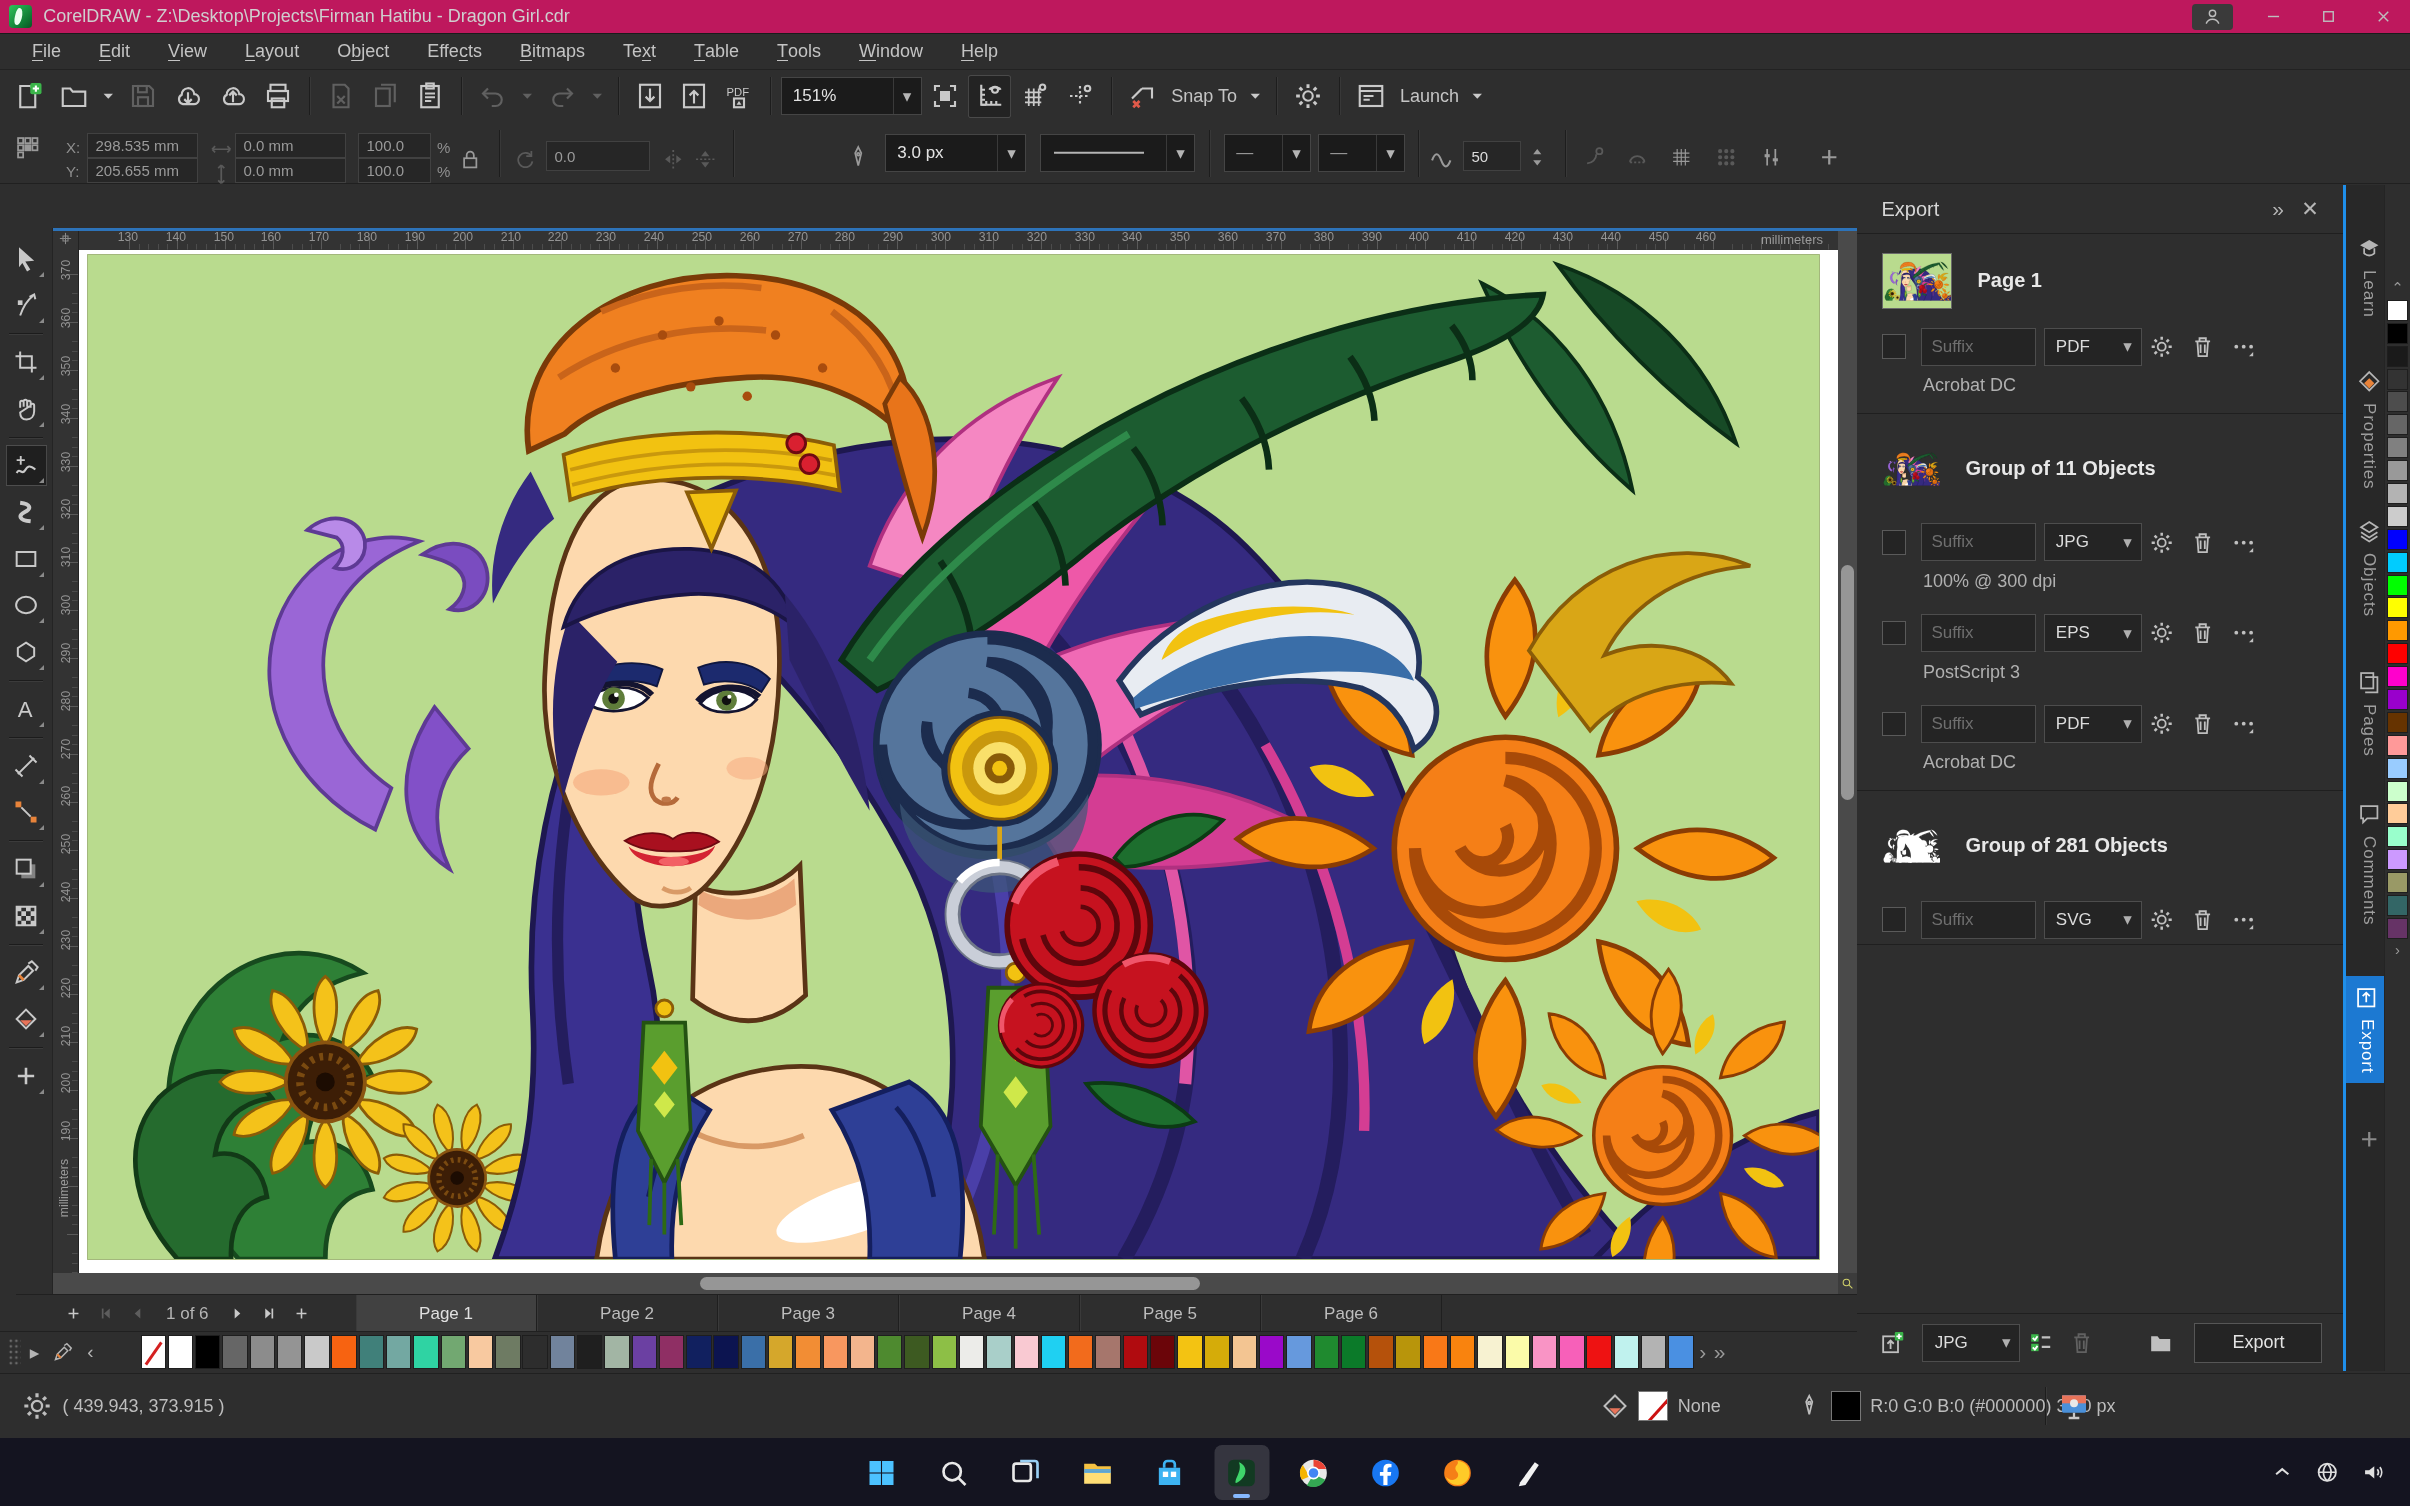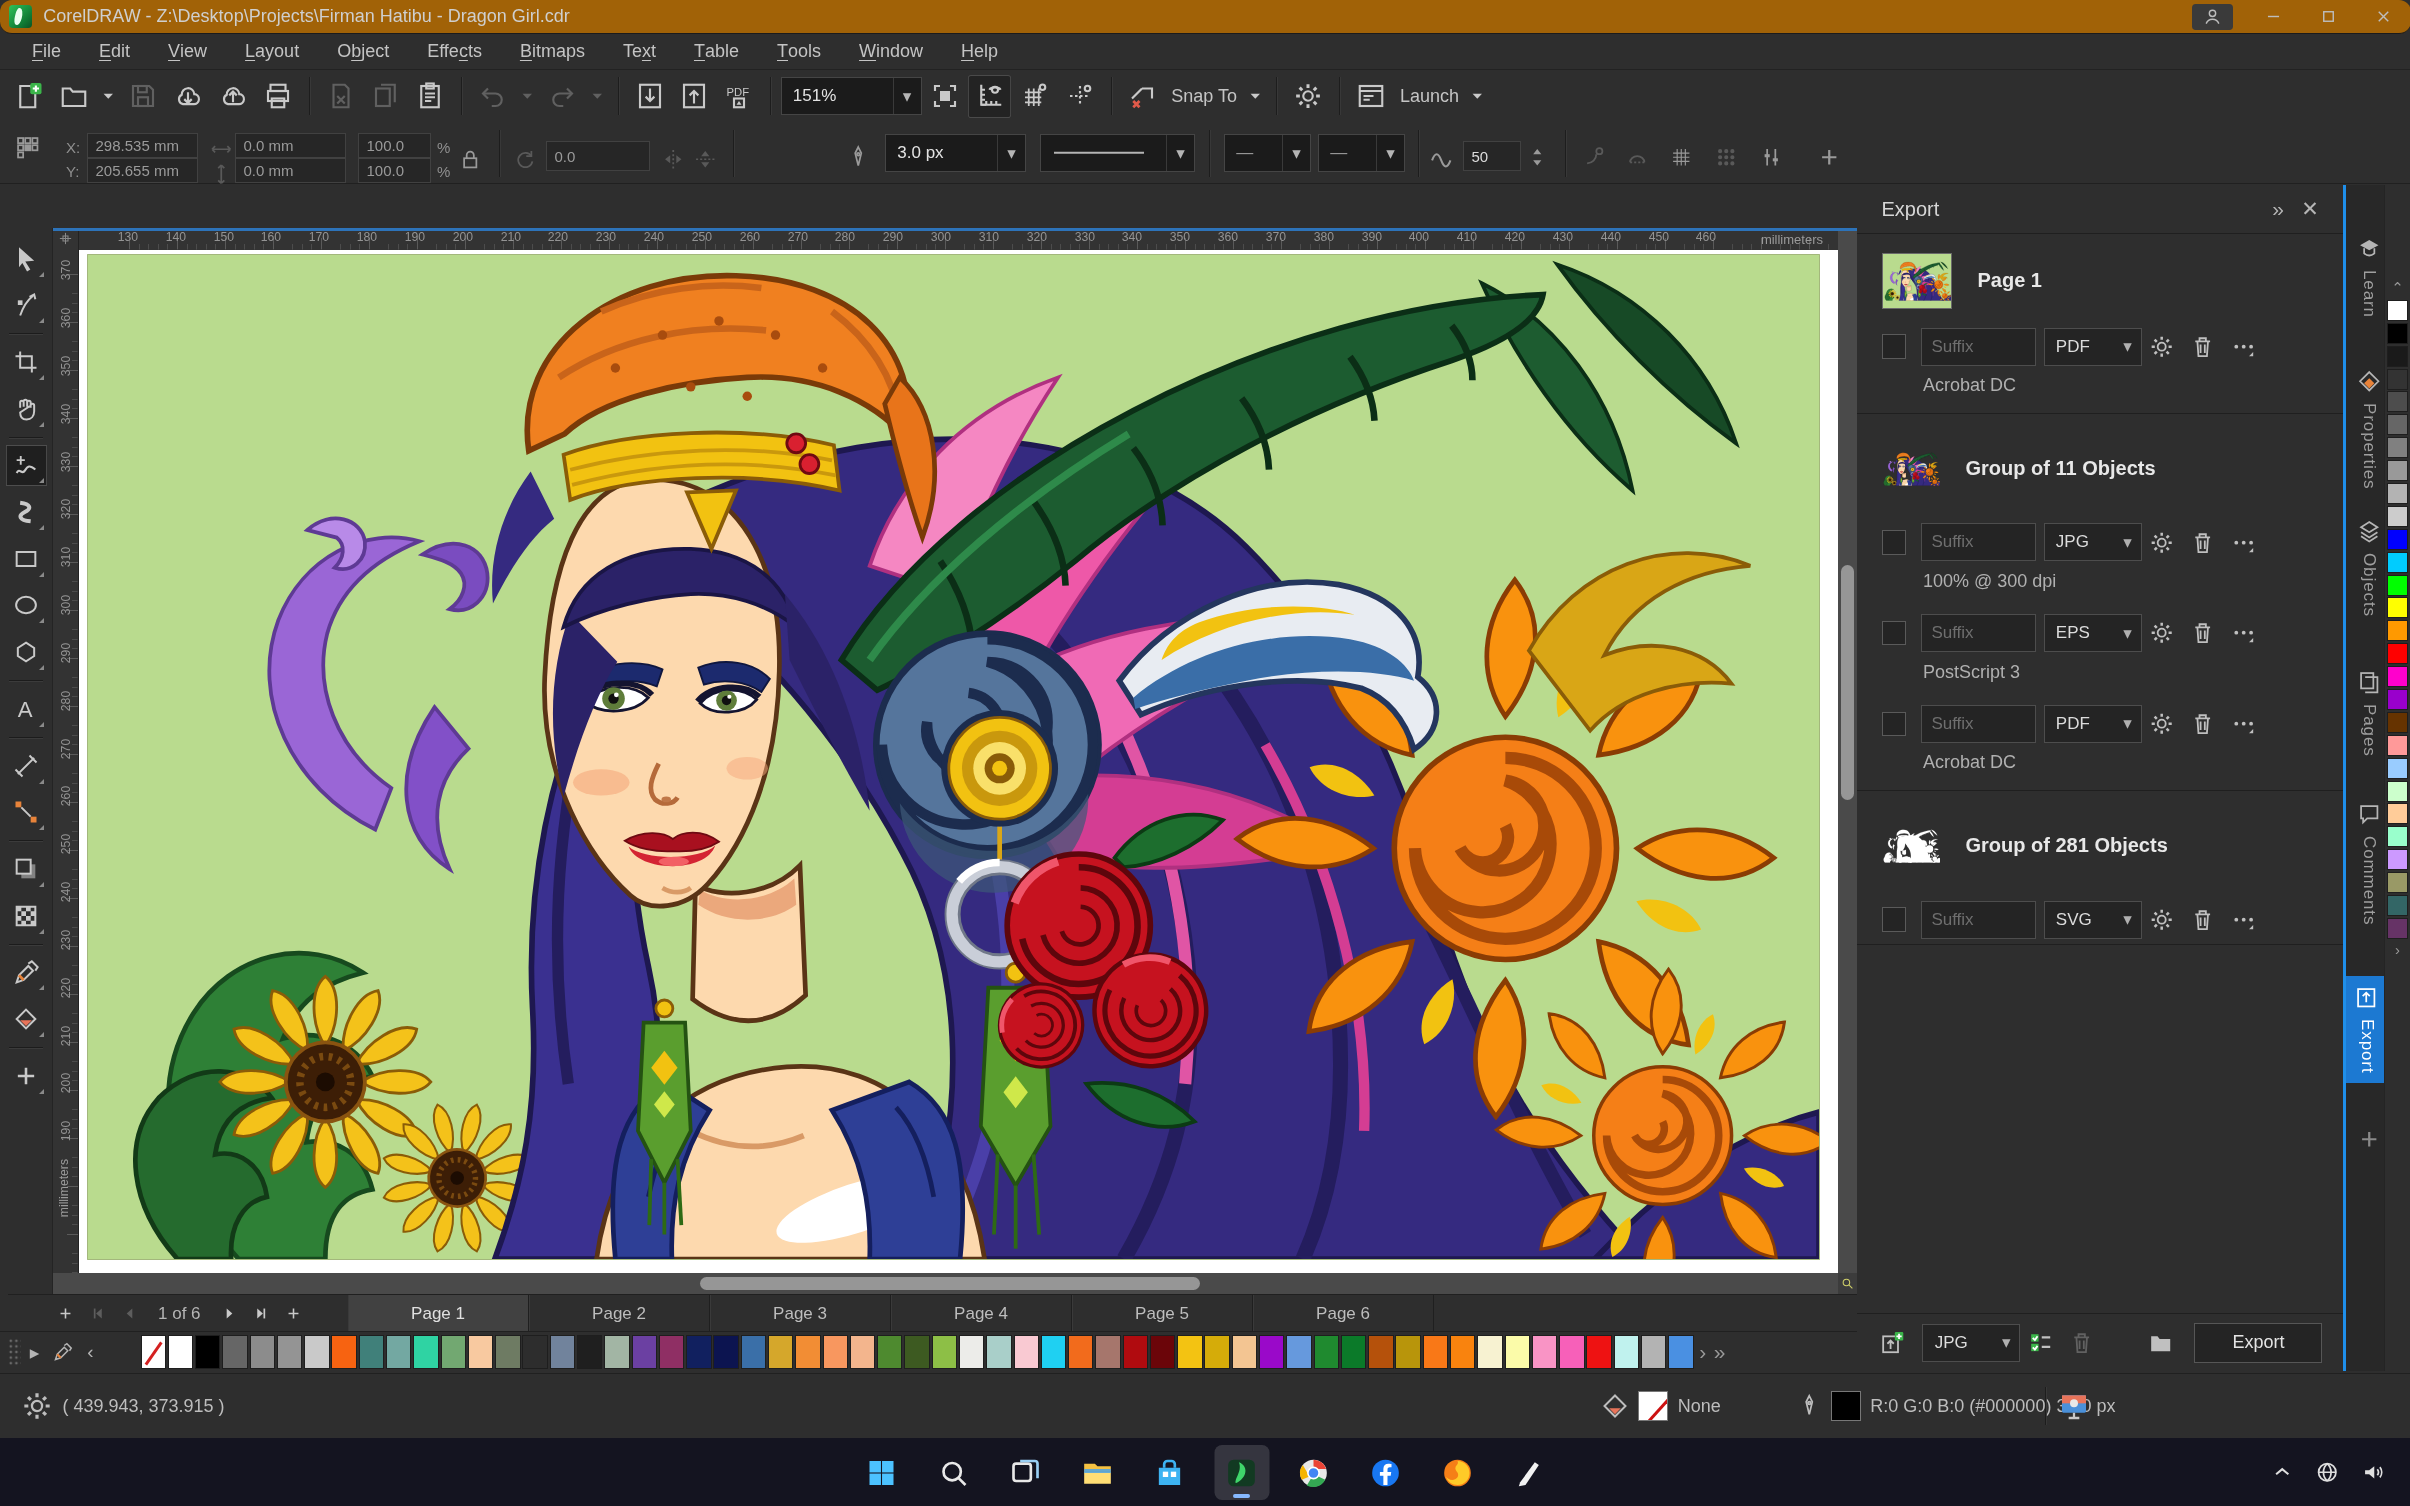--- a/index.html
+++ b/index.html
@@ -4,22 +4,22 @@
 <style>
   * { margin:0; padding:0; box-sizing:border-box; user-select:none; }
   html,body { width:2411px; height:1507px; overflow:hidden; background:#2e2e2e;
     font-family:"Liberation Sans", sans-serif; color:#c8c8c8; }
   .screen { position:relative; width:2411px; height:1507px; background:#2e2e2e; }
   svg { display:block; }
   .icon { display:inline-flex; align-items:center; justify-content:center; }
   .icon svg { width:100%; height:100%; }
 
   
-  .titlebar { position:absolute; left:0; top:0; width:2411px; height:34px; background:#a16207;
-    display:flex; align-items:center; border-bottom:0.9px solid #1b1b1b;border-radius:12px; }
+  .titlebar { position:absolute; left:0; top:0; width:2411px; height:34px; background:#be185d;
+    display:flex; align-items:center; border-bottom:0.9px solid #1b1b1b; }
   .app-icon { width:22.6px; height:22.6px; margin:0 11.3px 0 9.4px; border-radius:3.8px;
     background:linear-gradient(135deg,#2ec45a 0%,#0f7a34 70%,#0a5224 100%); position:relative; }
   .app-icon:before { content:""; position:absolute; left:5.6px; top:2.8px; width:6.6px; height:17px;
     background:#eafff0; border-radius:40% 60% 50% 50%; transform:rotate(14deg); }
   .title-text { font-size:18px; color:#cfcfcf; }
   .title-controls { margin-left:auto; display:flex; align-items:center; height:100%; }
   .tc-btn { width:55px; height:34px; display:flex; align-items:center; justify-content:center; color:#bdbdbd; }
   .tc-btn svg { width:19px; height:19px; }
   .tc-btn.account { width:41px; background:#3a3a3a; border-radius:3.8px; margin-right:13px; height:26px; }
 
@@ -100,21 +100,21 @@
 
   .vscroll { position:absolute; left:1838px; top:228px; width:19px; height:1045px; background:#4a4a4a; }
   .vscroll .thumb { position:absolute; left:2.8px; width:13px; border-radius:6.6px; background:#969696; }
   .hscroll { position:absolute; left:53px; top:1273px; width:1785px; height:21px; background:#4a4a4a; }
   .hscroll .thumb { position:absolute; top:3.8px; height:13px; border-radius:6.6px; background:#969696; }
   .zoom-corner { position:absolute; left:1838px; top:1273px; width:19px; height:21px; background:#3c3c3c;
     display:flex; align-items:center; justify-content:center; color:#cfcf6a; }
   .zoom-corner svg { width:13px; height:13px; }
 
   
-  .pagebar { position:absolute; left:8px; top:1294px; width:1857px; height:38px; background:#2e2e2e;
+  .pagebar { position:absolute; left:16px; top:1294px; width:1857px; height:38px; background:#2e2e2e;
     border-top:0.9px solid #202020; display:flex; align-items:center; font-size:17px; color:#b5b5b5; }
   .pg-btn { width:32px; height:32px; display:flex; align-items:center; justify-content:center; color:#c9c9c9; }
   .pg-btn svg { width:17px; height:17px; }
   .pg-btn.disabled { opacity:.3; }
   .pg-counter { margin:0 13px; color:#b5b5b5; }
   .pg-tabs { display:flex; height:100%; margin-left:38px; }
   .pg-tab { width:181px; height:100%; display:flex; align-items:center; justify-content:center;
     border-right:0.9px solid #1f1f1f; border-left:0.9px solid #3a3a3a; color:#bdbdbd; background:#2e2e2e; }
   .pg-tab.active { background:#414141; color:#e0e0e0; }
 

